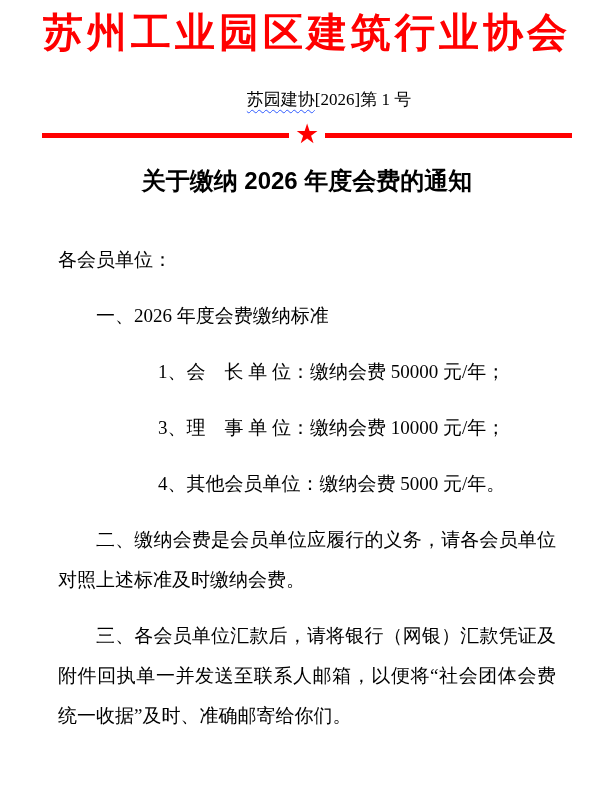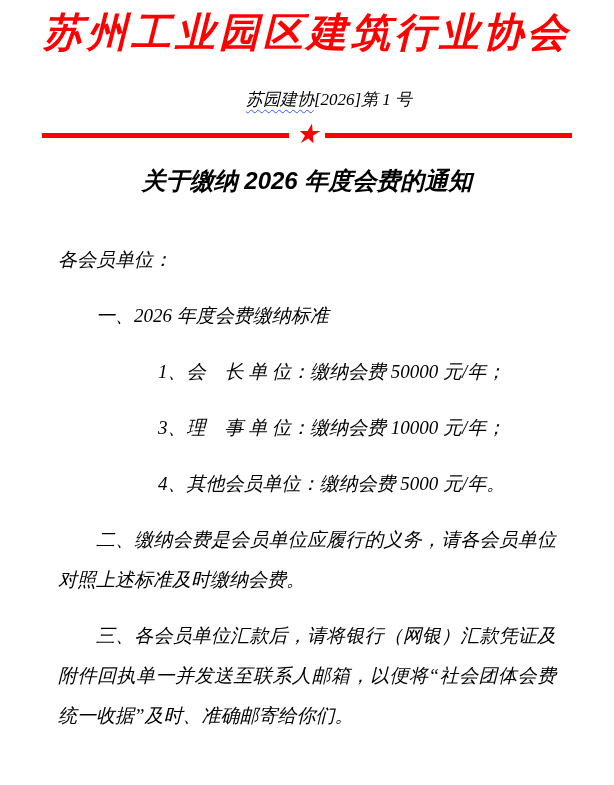--- a/index.html
+++ b/index.html
@@ -1,15 +1,15 @@
 <!DOCTYPE html>
 <html><head>
 <meta charset="utf-8">
 <style>
-  * { box-sizing: border-box; font-style: italic; }
+  * { box-sizing: border-box; }
   html, body { margin: 0; padding: 0; background: #ffffff; }
   .page {
     position: relative;
     width: 614px;
     height: 785px;
     margin: 0;
     background: #ffffff;
     overflow: hidden;
     color: #000000;
     font-family: "Liberation Serif", serif;

